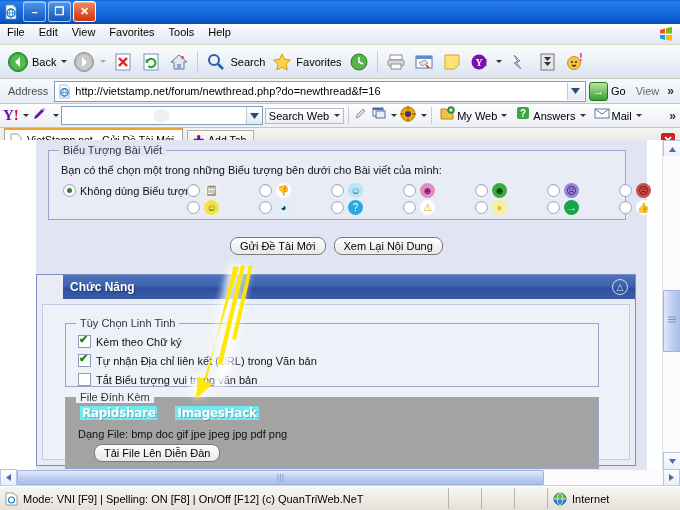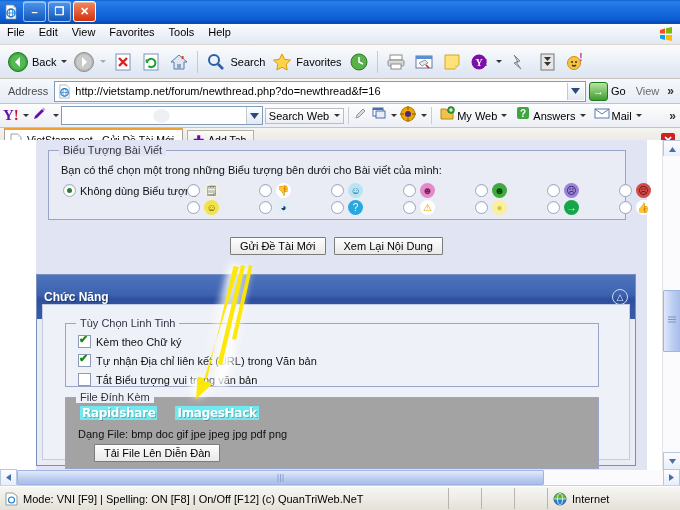--- a/index.html
+++ b/index.html
@@ -121,25 +121,25 @@
   .legend{position:absolute;top:-7px;left:10px;background:#E1E4F2;padding:0 4px;font-size:11px;color:#334;}
   .ftext{font-size:11px;color:#111;}
   .radio{width:11px;height:11px;border-radius:50%;border:1px solid #9aa8c0;background:#fff;
     display:inline-block;position:relative;flex:0 0 auto;box-shadow:inset 0 1px 1px rgba(0,0,0,.08);}
   .radio.on::after{content:"";position:absolute;left:2.5px;top:2.5px;width:5px;height:5px;border-radius:50%;background:#2e7d32;}
   .chk{width:11px;height:11px;border:1px solid #8f9bb5;background:#fff;display:inline-block;position:relative;flex:0 0 auto;}
   .chk.on::after{content:"\2714";position:absolute;left:0px;top:-3px;font-size:11px;color:#128a12;font-weight:bold;}
   .emo{width:15px;height:15px;border-radius:50%;display:inline-block;flex:0 0 auto;position:relative;
     font-size:10px;line-height:15px;text-align:center;color:#000;overflow:hidden;}
   .btn{border:1px solid #7b7b7b;background:linear-gradient(180deg,#fdfdfd,#e9e9e9);
-    font-size:11px;padding:2px 9px;color:#000;border-radius:1px;box-shadow:inset 0 1px 0 #fff;}
+    font-size:11px;padding:2px 9px;color:#000;border-radius:8px;box-shadow:inset 0 1px 0 #fff;}
 
   .panel{position:absolute;border:1px solid #7a8ec0;background:#E9EBF5;}
   .panel-hd{height:24px;background:linear-gradient(180deg,#4f74bd 0%,#3d63b0 45%,#2d4f9e 55%,#3a5ca8 100%);
-    display:flex;align-items:center;justify-content:space-between;padding:10px 7px;}
+    display:flex;align-items:center;justify-content:space-between;padding:0 7px;margin-left:26px;}
   .panel-hd .t{color:#fff;font-weight:bold;font-size:12px;text-shadow:1px 1px 1px rgba(0,0,0,.35);}
   .collapse{width:14px;height:14px;border-radius:50%;border:1px solid #cfd9ee;color:#e8eeff;
     font-size:9px;display:flex;align-items:center;justify-content:center;}
   .panel-bd{position:absolute;left:5px;right:5px;top:29px;bottom:5px;background:#EFF1F8;border:1px solid #c3cbe2;}
 
   .link-hl{background:#6fe8f0;color:#fff;font-weight:bold;font-size:12px;
     font-family:"DejaVu Sans",sans-serif;letter-spacing:-0.3px;padding:0 2px;text-shadow:1px 1px 0 rgba(0,0,0,.25);}
 
   
   .arrow-ov{position:absolute;left:0;top:0;width:680px;height:510px;pointer-events:none;}

